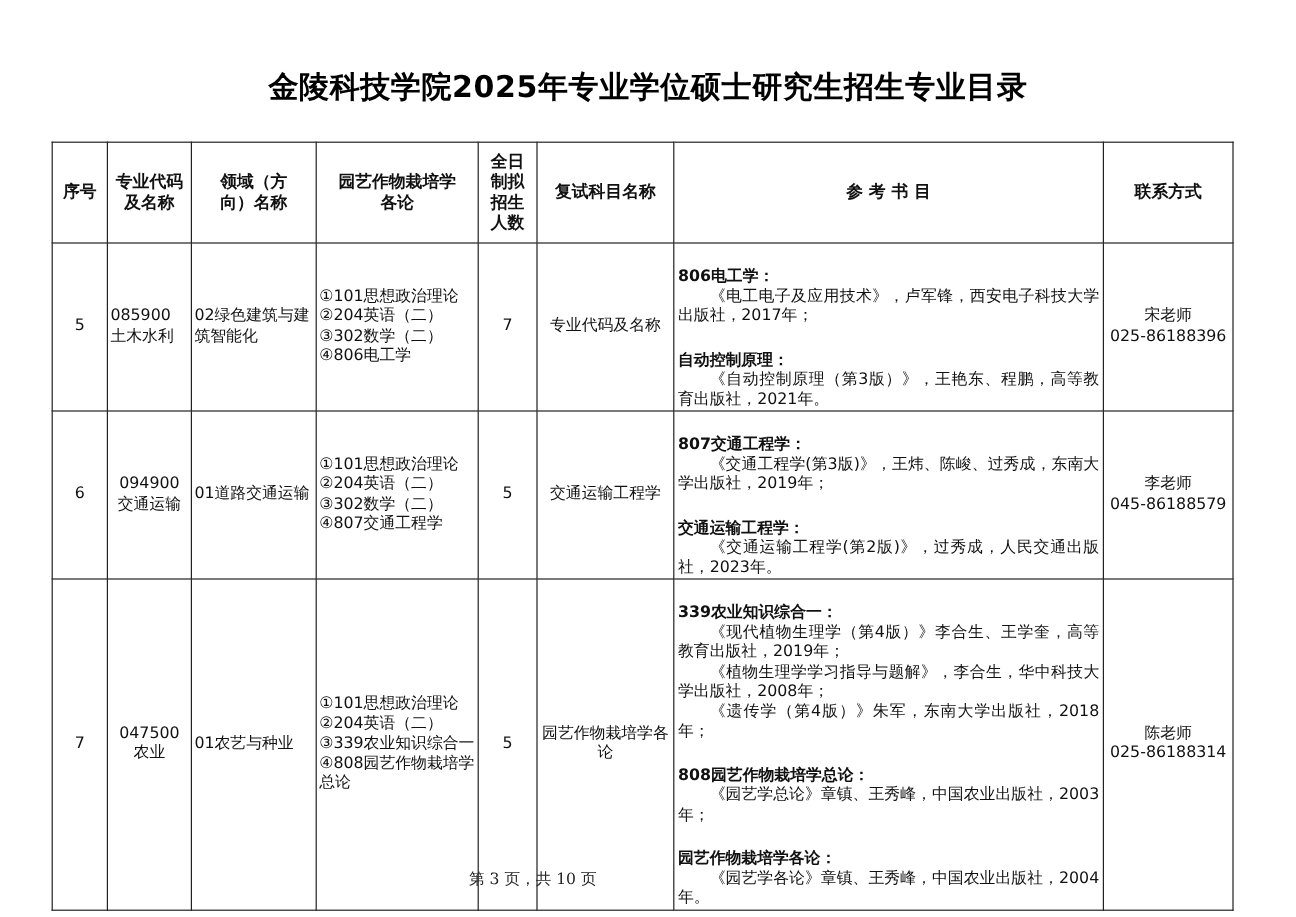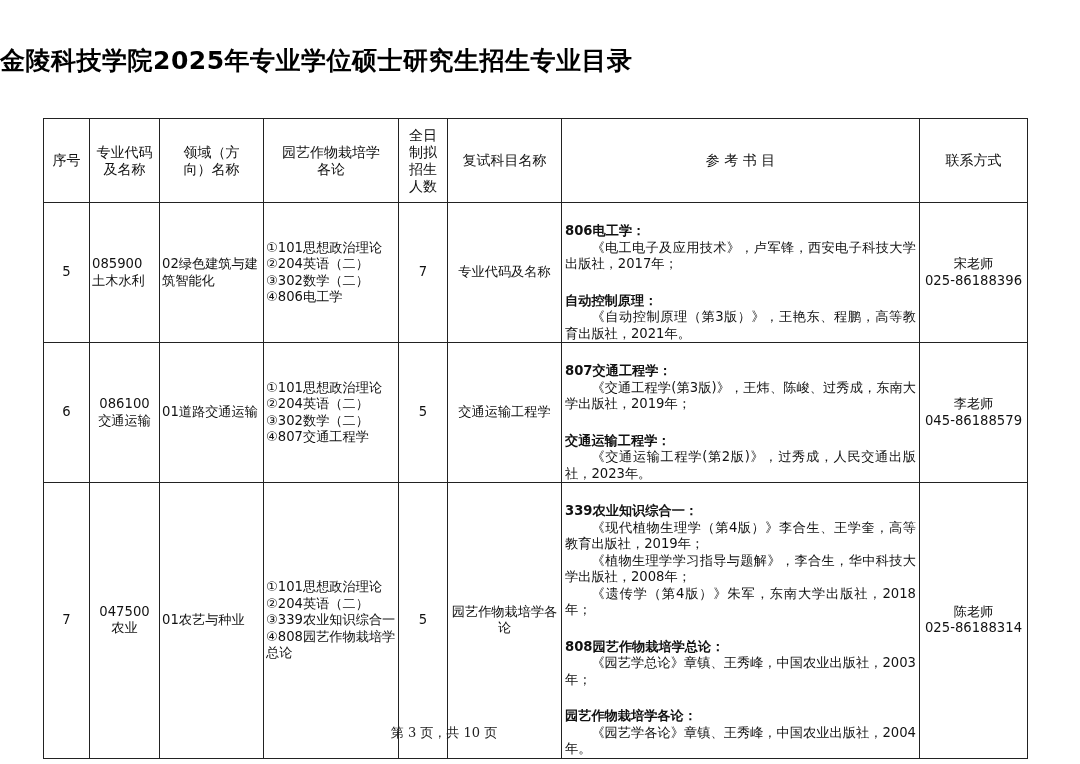--- a/index.html
+++ b/index.html
@@ -1,24 +1,24 @@
 <!DOCTYPE html>
 <html><head>
 <meta charset="utf-8">
 <style>
   html, body { margin:0; padding:0; background:#ffffff; }
   body { width:1080px; height:764px; position:relative; overflow:hidden;
          font-family:"DejaVu Sans","Liberation Sans",sans-serif; color:#111; }
-  .title { position:absolute; left:0; top:44px; width:1080px; 
+  .title { position:absolute; left:0; top:56px; width:1080px; text-align:center;
            font-size:25px; font-weight:bold; letter-spacing:0.5px; color:#000; }
   table.catalog { position:absolute; left:43px; top:118px; border-collapse:collapse;
            table-layout:fixed; width:984px; }
   table.catalog td, table.catalog th { border:1.6px solid #222; padding:0 2px;
            font-size:13.2px; line-height:16.5px; vertical-align:middle; }
-  table.catalog th { font-weight:normal; text-align:center; font-size:14px; line-height:17px; }
+  table.catalog th { font-weight:bold; text-align:center; font-size:14px; line-height:17px; }
   .c { text-align:center; }
   .l { text-align:left; }
   .refs { text-align:justify; padding:0 3px !important; }
   .refs .hd { font-weight:bold; display:block;margin-top:20px; }
   .refs .bk { display:block; text-indent:2em; }
   .footer { position:absolute; left:0; top:724px; width:888px; text-align:center;
             font-family:"DejaVu Serif","Liberation Serif",serif; font-size:13px; color:#222; }
   .line { display:block; }
 </style>
 </head>
@@ -72,21 +72,21 @@
     </td>
     <td class="c">
       <span class="line">宋老师</span>
           <span class="line">025-86188396</span>
     </td>
   </tr>
 
   <tr style="height:122px">
     <td class="c">6</td>
     <td class="c">
-      <span class="line">086100</span>
+      <span class="line">094900</span>
           <span class="line">交通运输</span>
     </td>
     <td class="l">01道路交通运输</td>
     <td class="l">
       <span class="line">①101思想政治理论</span>
           <span class="line">②204英语（二）</span>
       <span class="line">③302数学（二）</span>
           <span class="line">④807交通工程学</span>
     </td>
     <td class="c">5</td>

